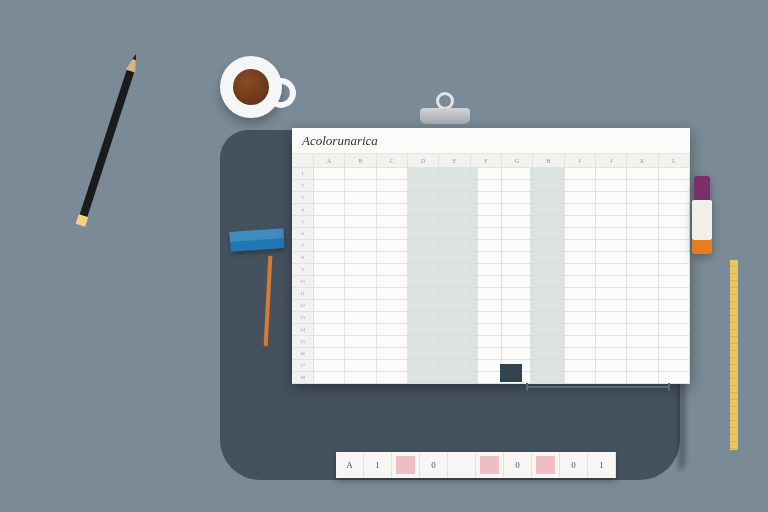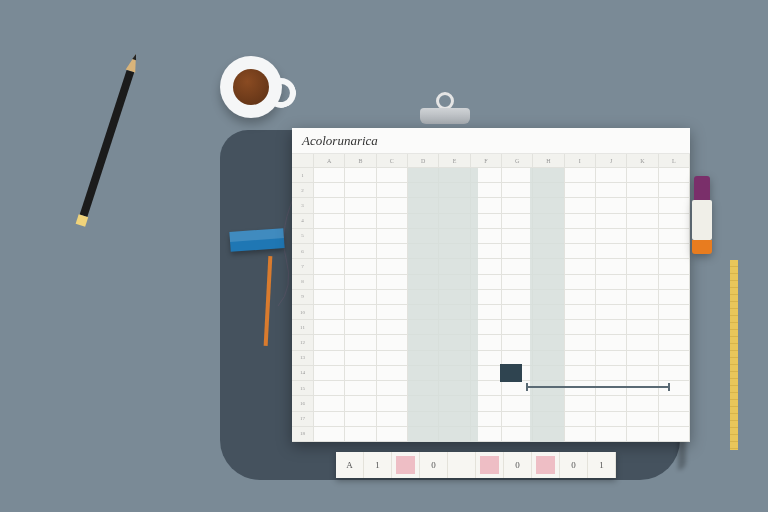--- a/index.html
+++ b/index.html
@@ -144,21 +144,21 @@
     width: 4px; height: 90px;
     background: #d97b2e;
     transform: rotate(3deg);
     z-index: 1;
   }
 
   
   .sheet {
     position: absolute;
     left: 292px; top: 128px;
-    width: 398px; height: 314px;
+    width: 398px; height: 256px;
     background: #fbfbfa;
     box-shadow: 0 4px 14px rgba(0,0,0,0.35);
     z-index: 2;
   }
   .sheet .titlebar {
     position: absolute;
     left: 0; top: 0; right: 0;
     height: 26px;
     display: flex;
     align-items: center;

